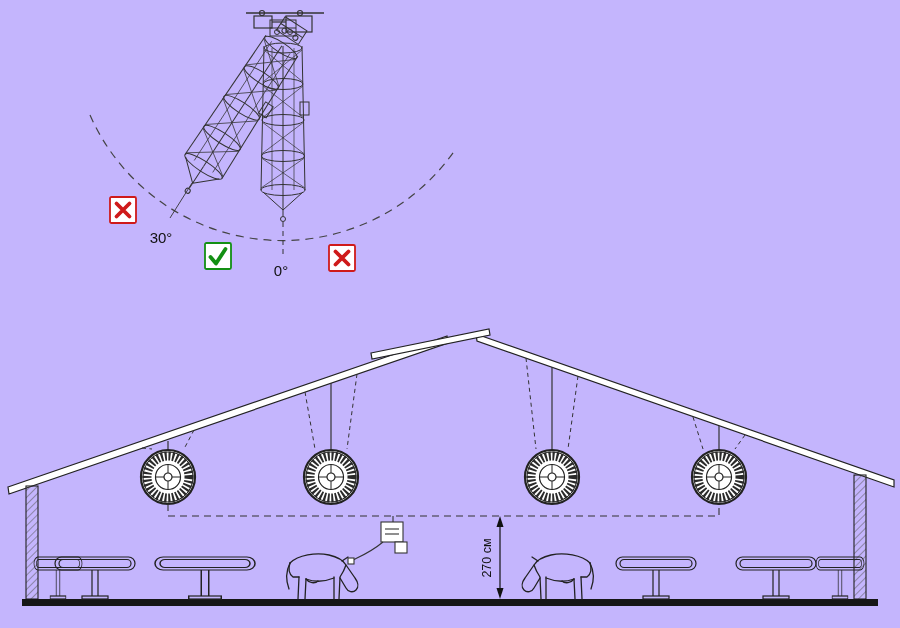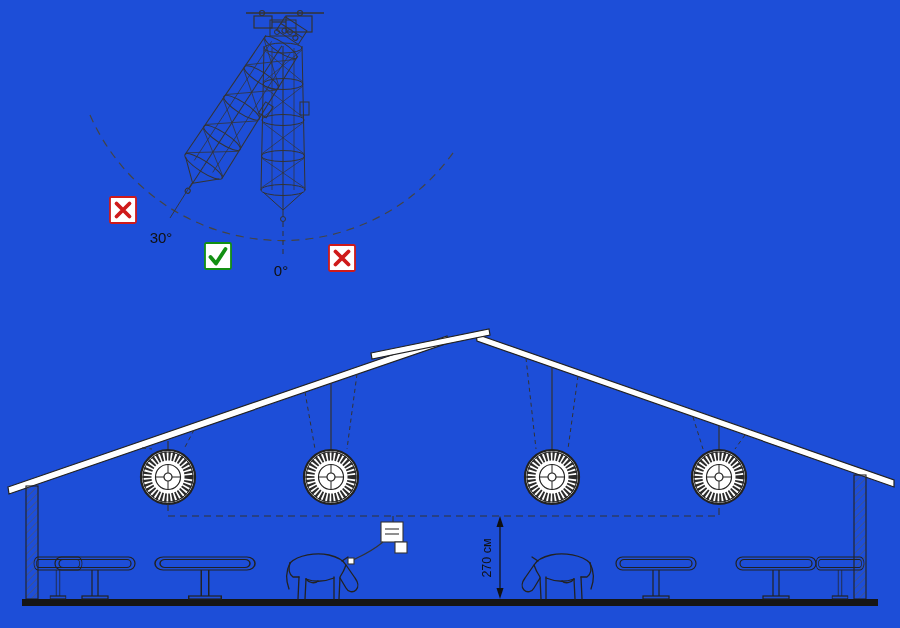--- a/index.html
+++ b/index.html
@@ -1,19 +1,19 @@
 <!DOCTYPE html>
 <html><head>
 <meta charset="utf-8">
 <style>
   html,body{margin:0;padding:0;background:#fff;}
   .canvas{
     position:relative;
     width:900px;height:628px;
-    background:#1d4ed8;
+    background:#c4b5fd;
     overflow:hidden;
     font-family:"Liberation Sans", sans-serif;
   }
   svg{display:block;}
   text{fill:#111;font-family:"Liberation Sans", sans-serif;}
 </style>
 </head>
 <body>
 
 <div class="canvas">

